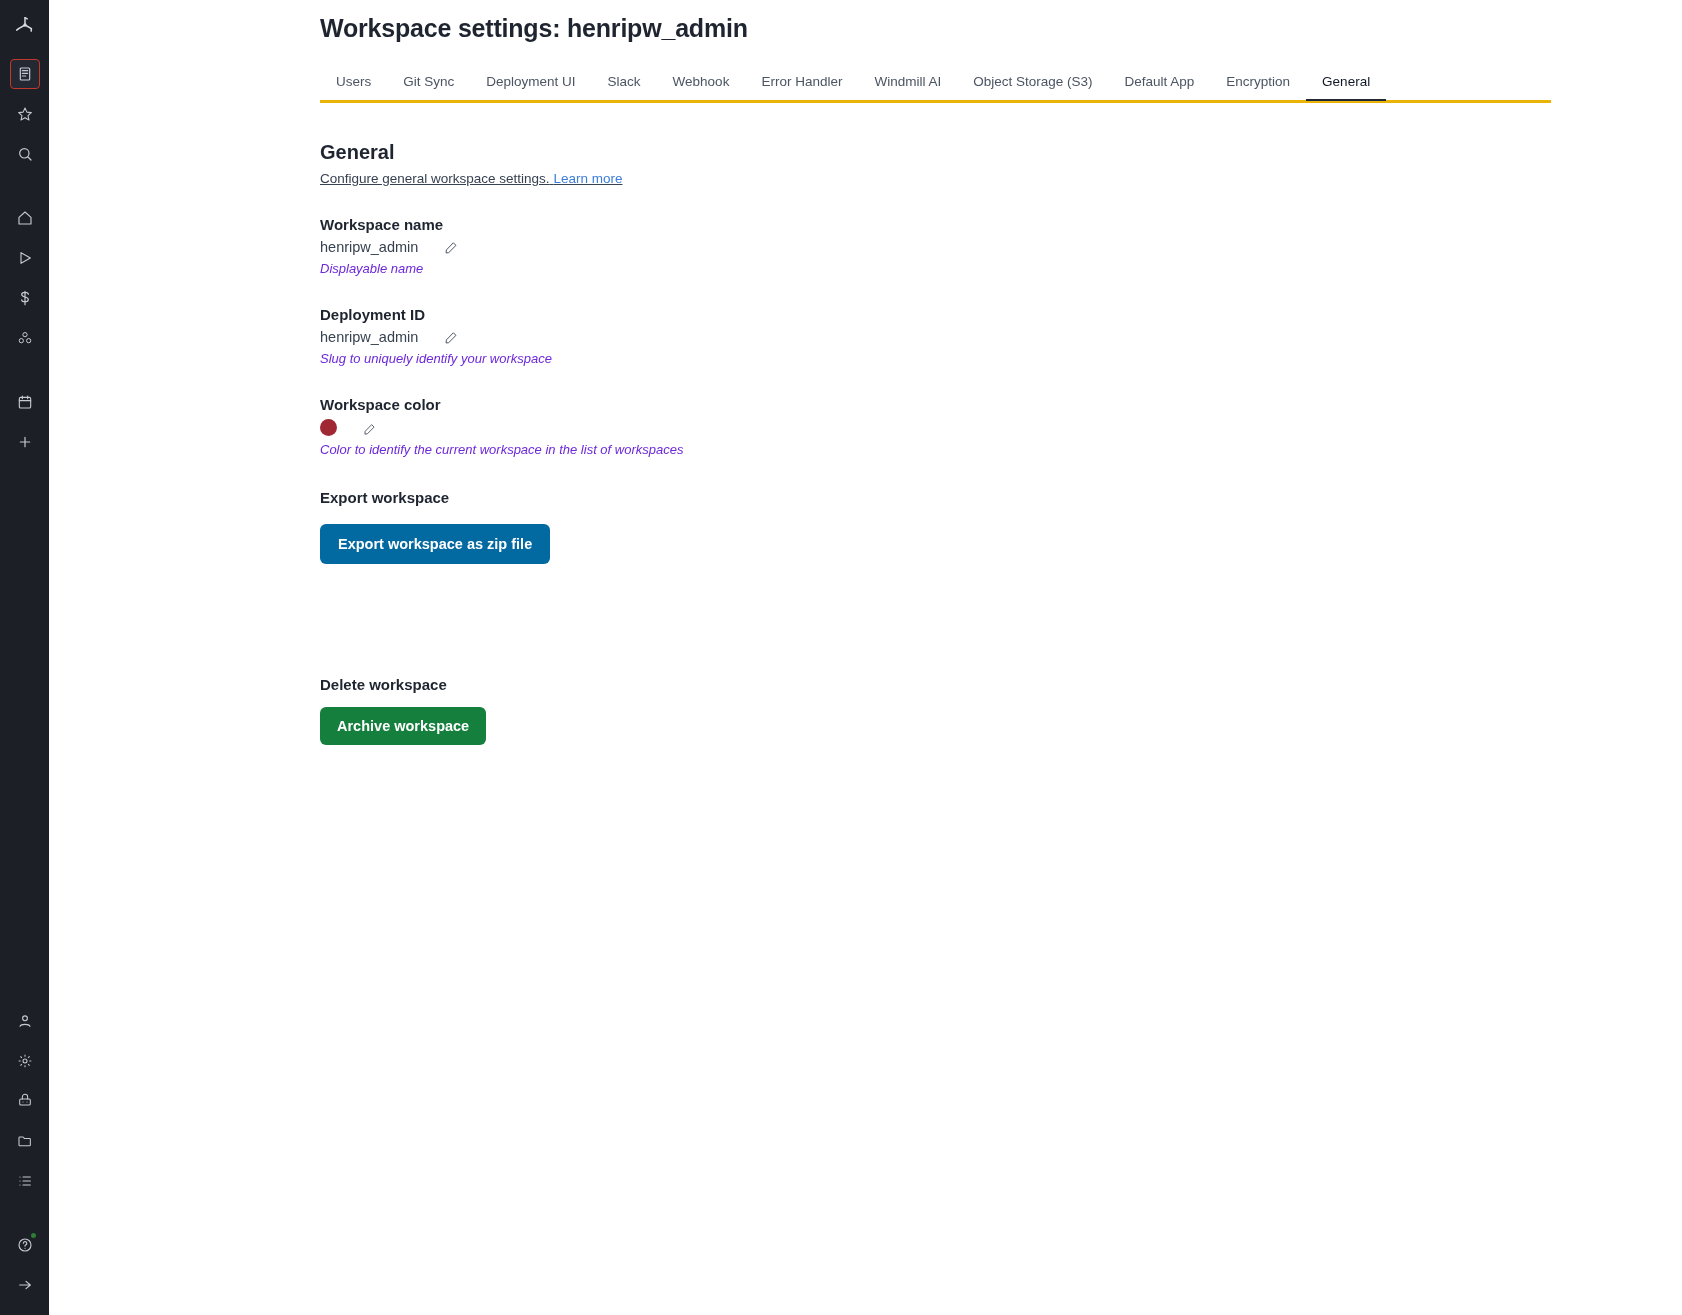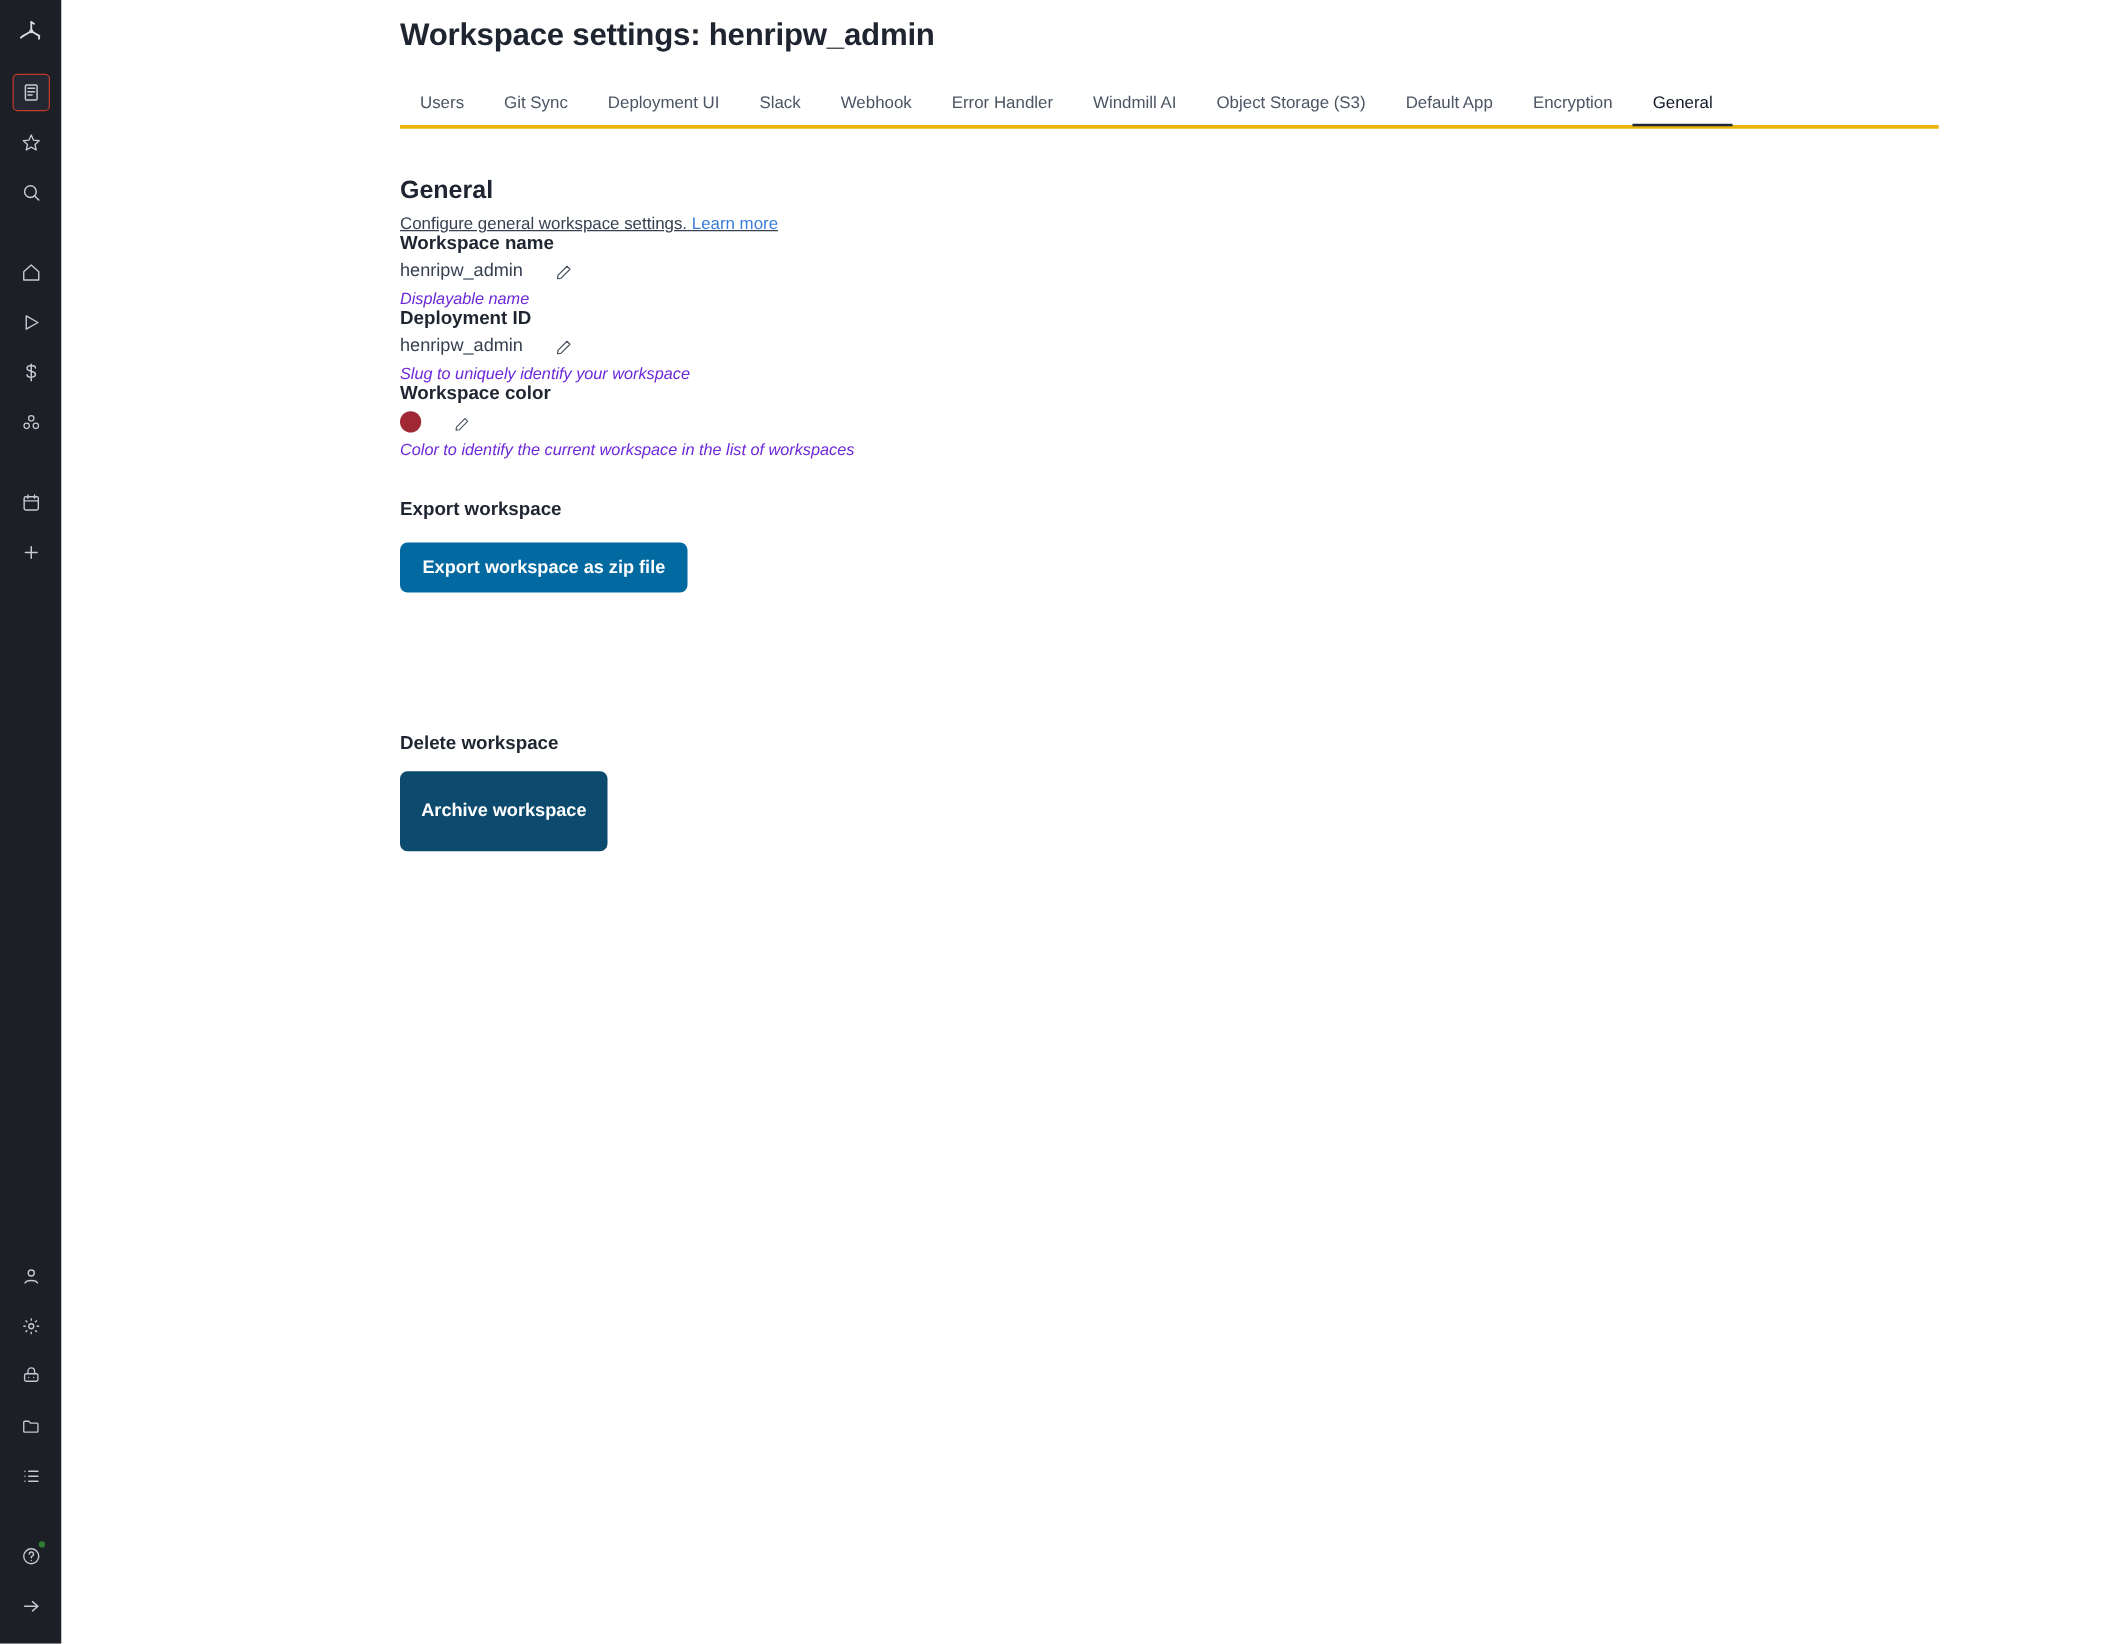--- a/index.html
+++ b/index.html
@@ -97,21 +97,21 @@
     color: #1e2530;
   }
   .subtitle {
     font-size: 13.5px;
     color: #374151;
     margin-top: 7px;
     text-decoration: underline;
   }
   .subtitle a { color: #3b7dd8; text-decoration: none; }
 
-  .field-block { }
+  .field-block { margin-top: 30px; }
   .field-label {
     font-size: 15px;
     font-weight: bold;
     color: #1e2530;
   }
   .field-row {
     display: flex;
     align-items: flex-end;
     gap: 26px;
     margin-top: 6px;
@@ -152,22 +152,22 @@
     font-weight: bold;
     color: #ffffff;
     cursor: pointer;
   }
   .btn-export {
     background: #0369a1;
     padding: 12px 18px;
     margin-top: 18px;
   }
   .btn-archive {
-    background: #0c4a6e;
-    padding: 24px 17px;
+    background: #15803d;
+    padding: 11px 17px;
     margin-top: 14px;
   }
   .delete-note {
     font-size: 13.5px;
     font-style: italic;
     color: #374151;
     margin-top: 22px;
   }
   .mt-export { margin-top: 32px; }
   .mt-delete { margin-top: 112px; }

